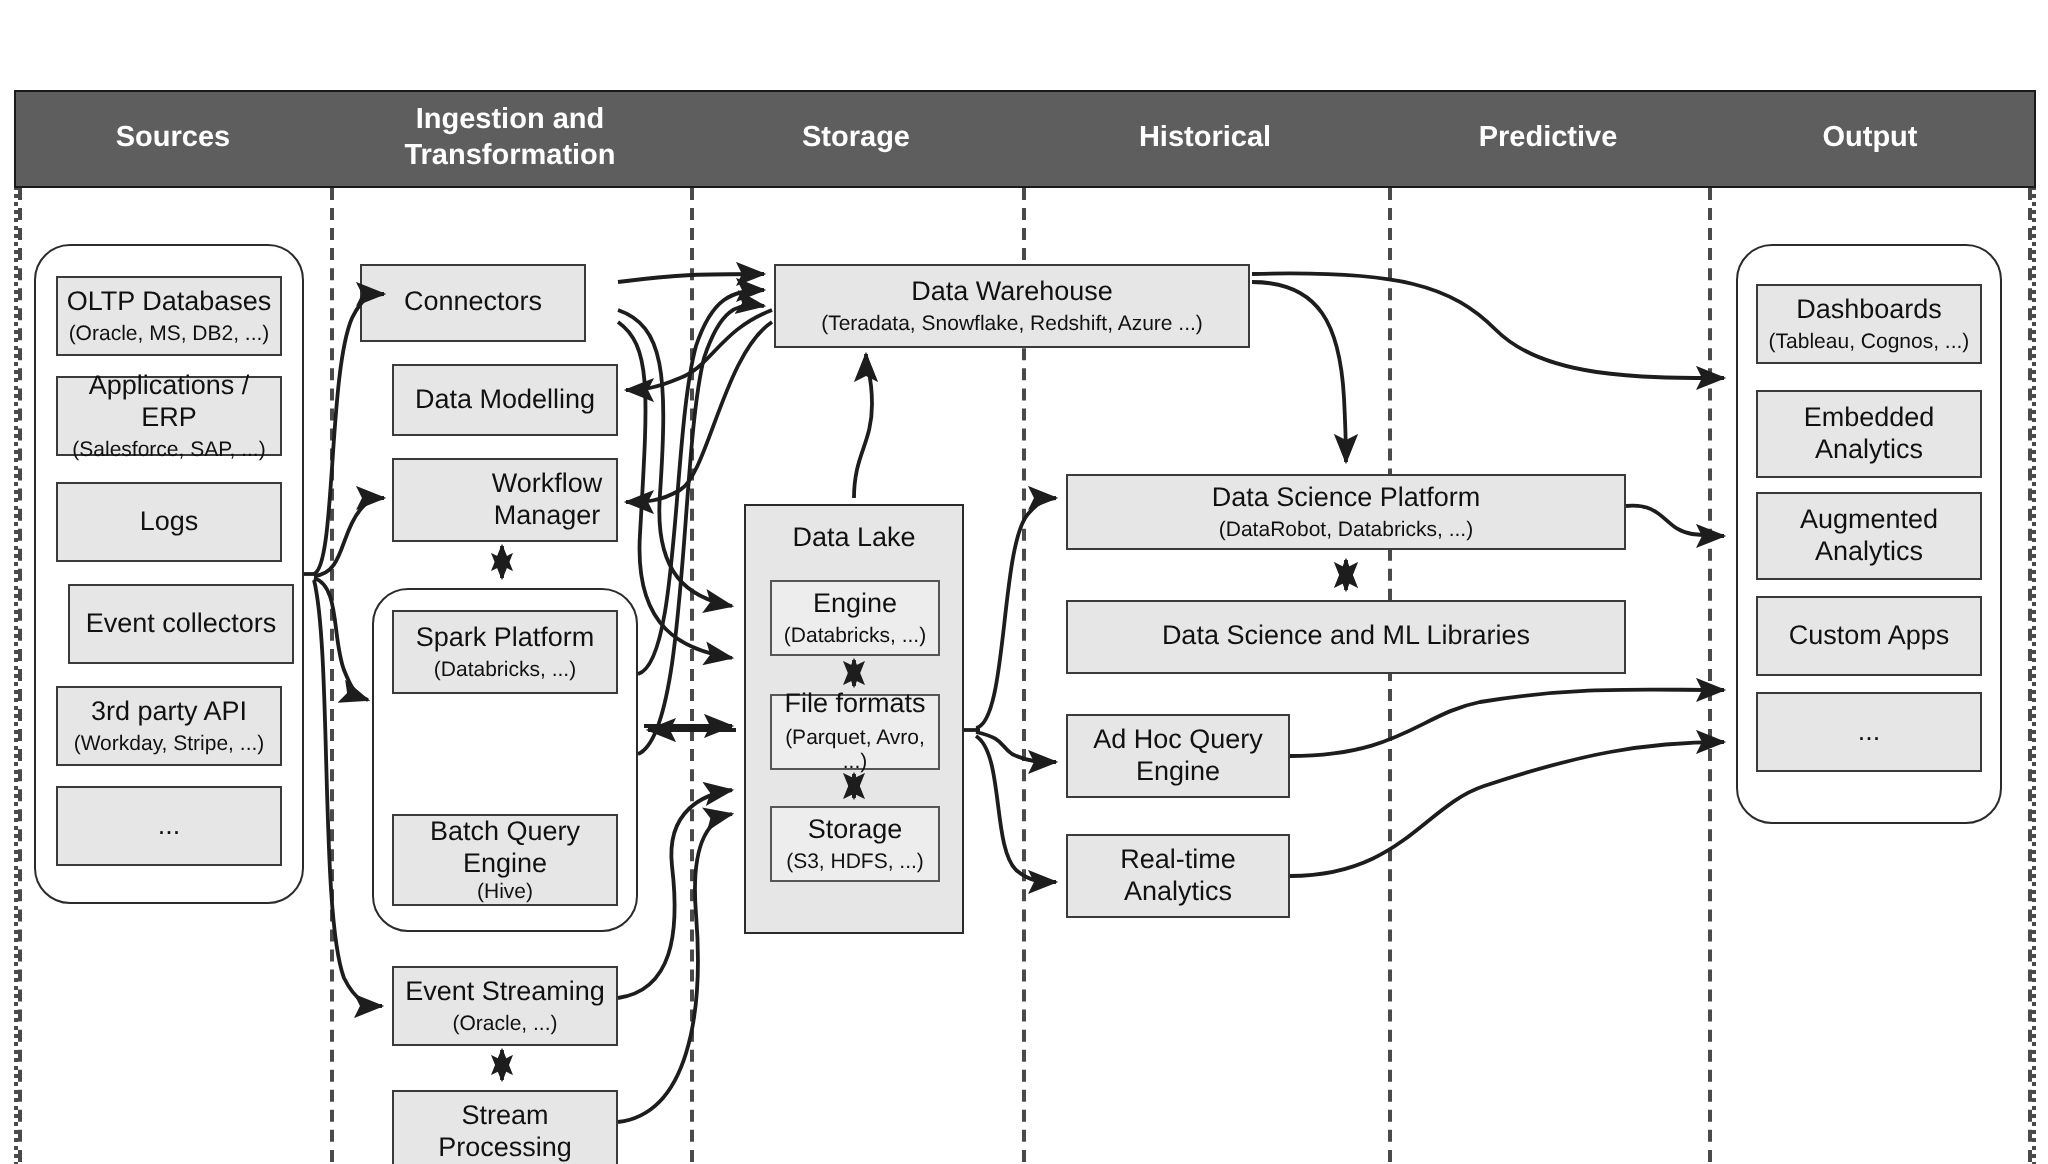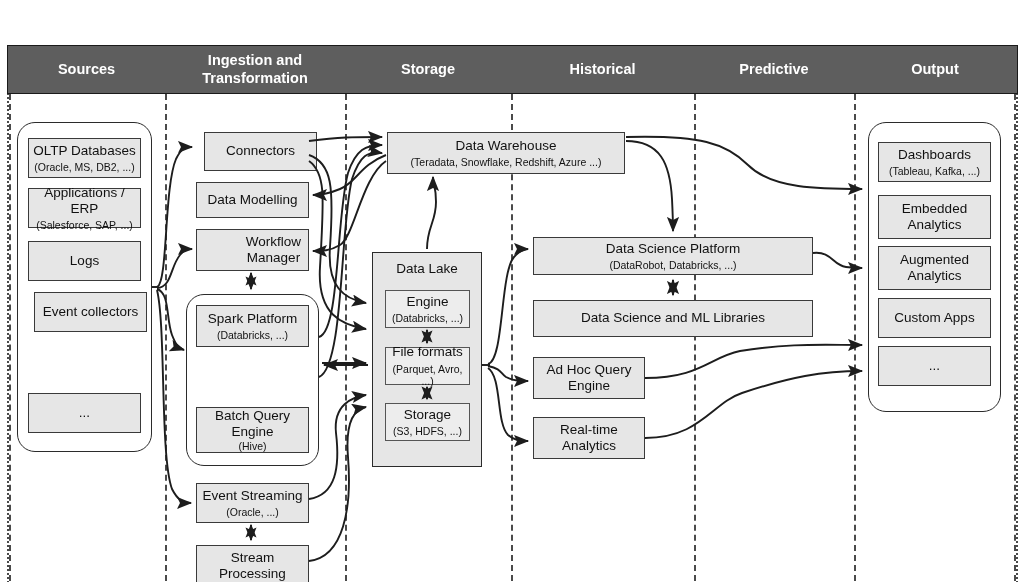--- a/index.html
+++ b/index.html
@@ -130,25 +130,29 @@
   <div class="node" style="left:28px;top:151px;width:113px;height:40px;">
     <span class="t1">Applications / ERP</span>
     <span class="t2">(Salesforce, SAP, ...)</span>
   </div>
   <div class="node" style="left:28px;top:204px;width:113px;height:40px;">
     <span class="t1">Logs</span>
   </div>
   <div class="node" style="left:34px;top:255px;width:113px;height:40px;">
     <span class="t1">Event collectors</span>
   </div>
+  <div class="node" style="left:28px;top:306px;width:113px;height:40px;">
+    <span class="t1">3rd party API</span>
+    <span class="t2">(Workday, Stripe, ...)</span>
+  </div>
   <div class="node" style="left:28px;top:356px;width:113px;height:40px;">
     <span class="t1">...</span>
   </div>
 
-  <div class="node" style="left:204px;top:95px;width:113px;height:39px;">
+  <div class="node" style="left:180px;top:95px;width:113px;height:39px;">
     <span class="t1">Connectors</span>
   </div>
   <div class="node" style="left:196px;top:145px;width:113px;height:36px;">
     <span class="t1">Data Modelling</span>
   </div>
   <div class="node" style="left:196px;top:192px;width:113px;height:42px;white-space:pre-line;padding-left:42px;">
     <span class="t1">Workflow
 Manager</span>
   </div>
 
@@ -205,21 +209,21 @@
 Engine</span>
   </div>
   <div class="node" style="left:533px;top:380px;width:112px;height:42px;white-space:pre-line;">
     <span class="t1">Real-time
 Analytics</span>
   </div>
 
   <div class="group" style="left:868px;top:85px;width:133px;height:290px;"></div>
   <div class="node" style="left:878px;top:105px;width:113px;height:40px;">
     <span class="t1">Dashboards</span>
-    <span class="t2">(Tableau, Kafka, ...)</span>
+    <span class="t2">(Tableau, Cognos, ...)</span>
   </div>
   <div class="node" style="left:878px;top:158px;width:113px;height:44px;white-space:pre-line;">
     <span class="t1">Embedded
 Analytics</span>
   </div>
   <div class="node" style="left:878px;top:209px;width:113px;height:44px;white-space:pre-line;">
     <span class="t1">Augmented
 Analytics</span>
   </div>
   <div class="node" style="left:878px;top:261px;width:113px;height:40px;">

